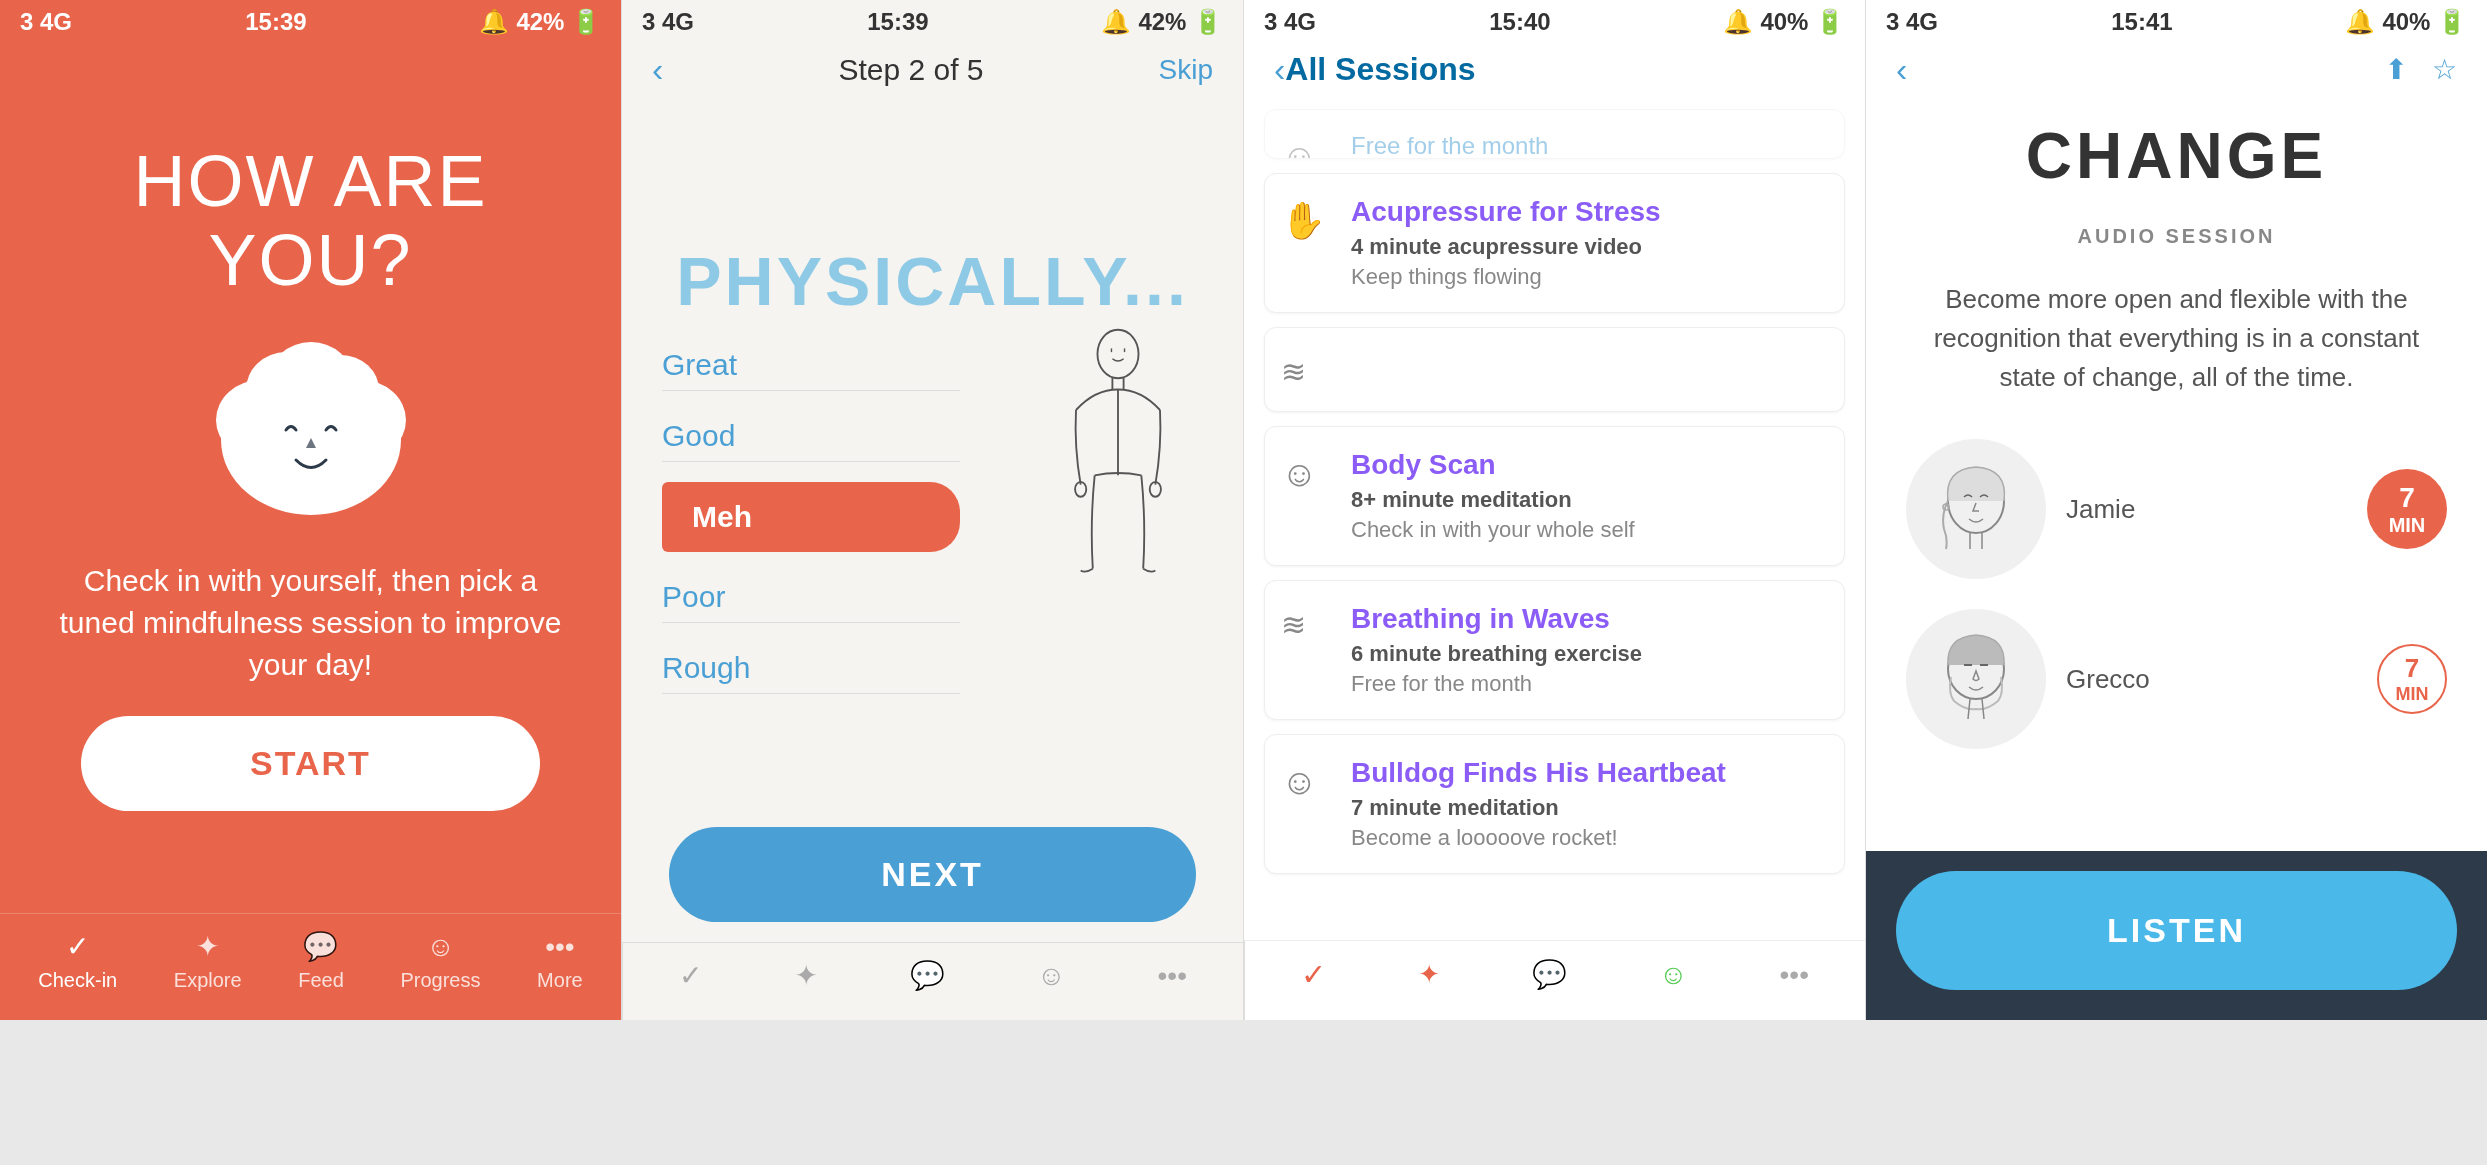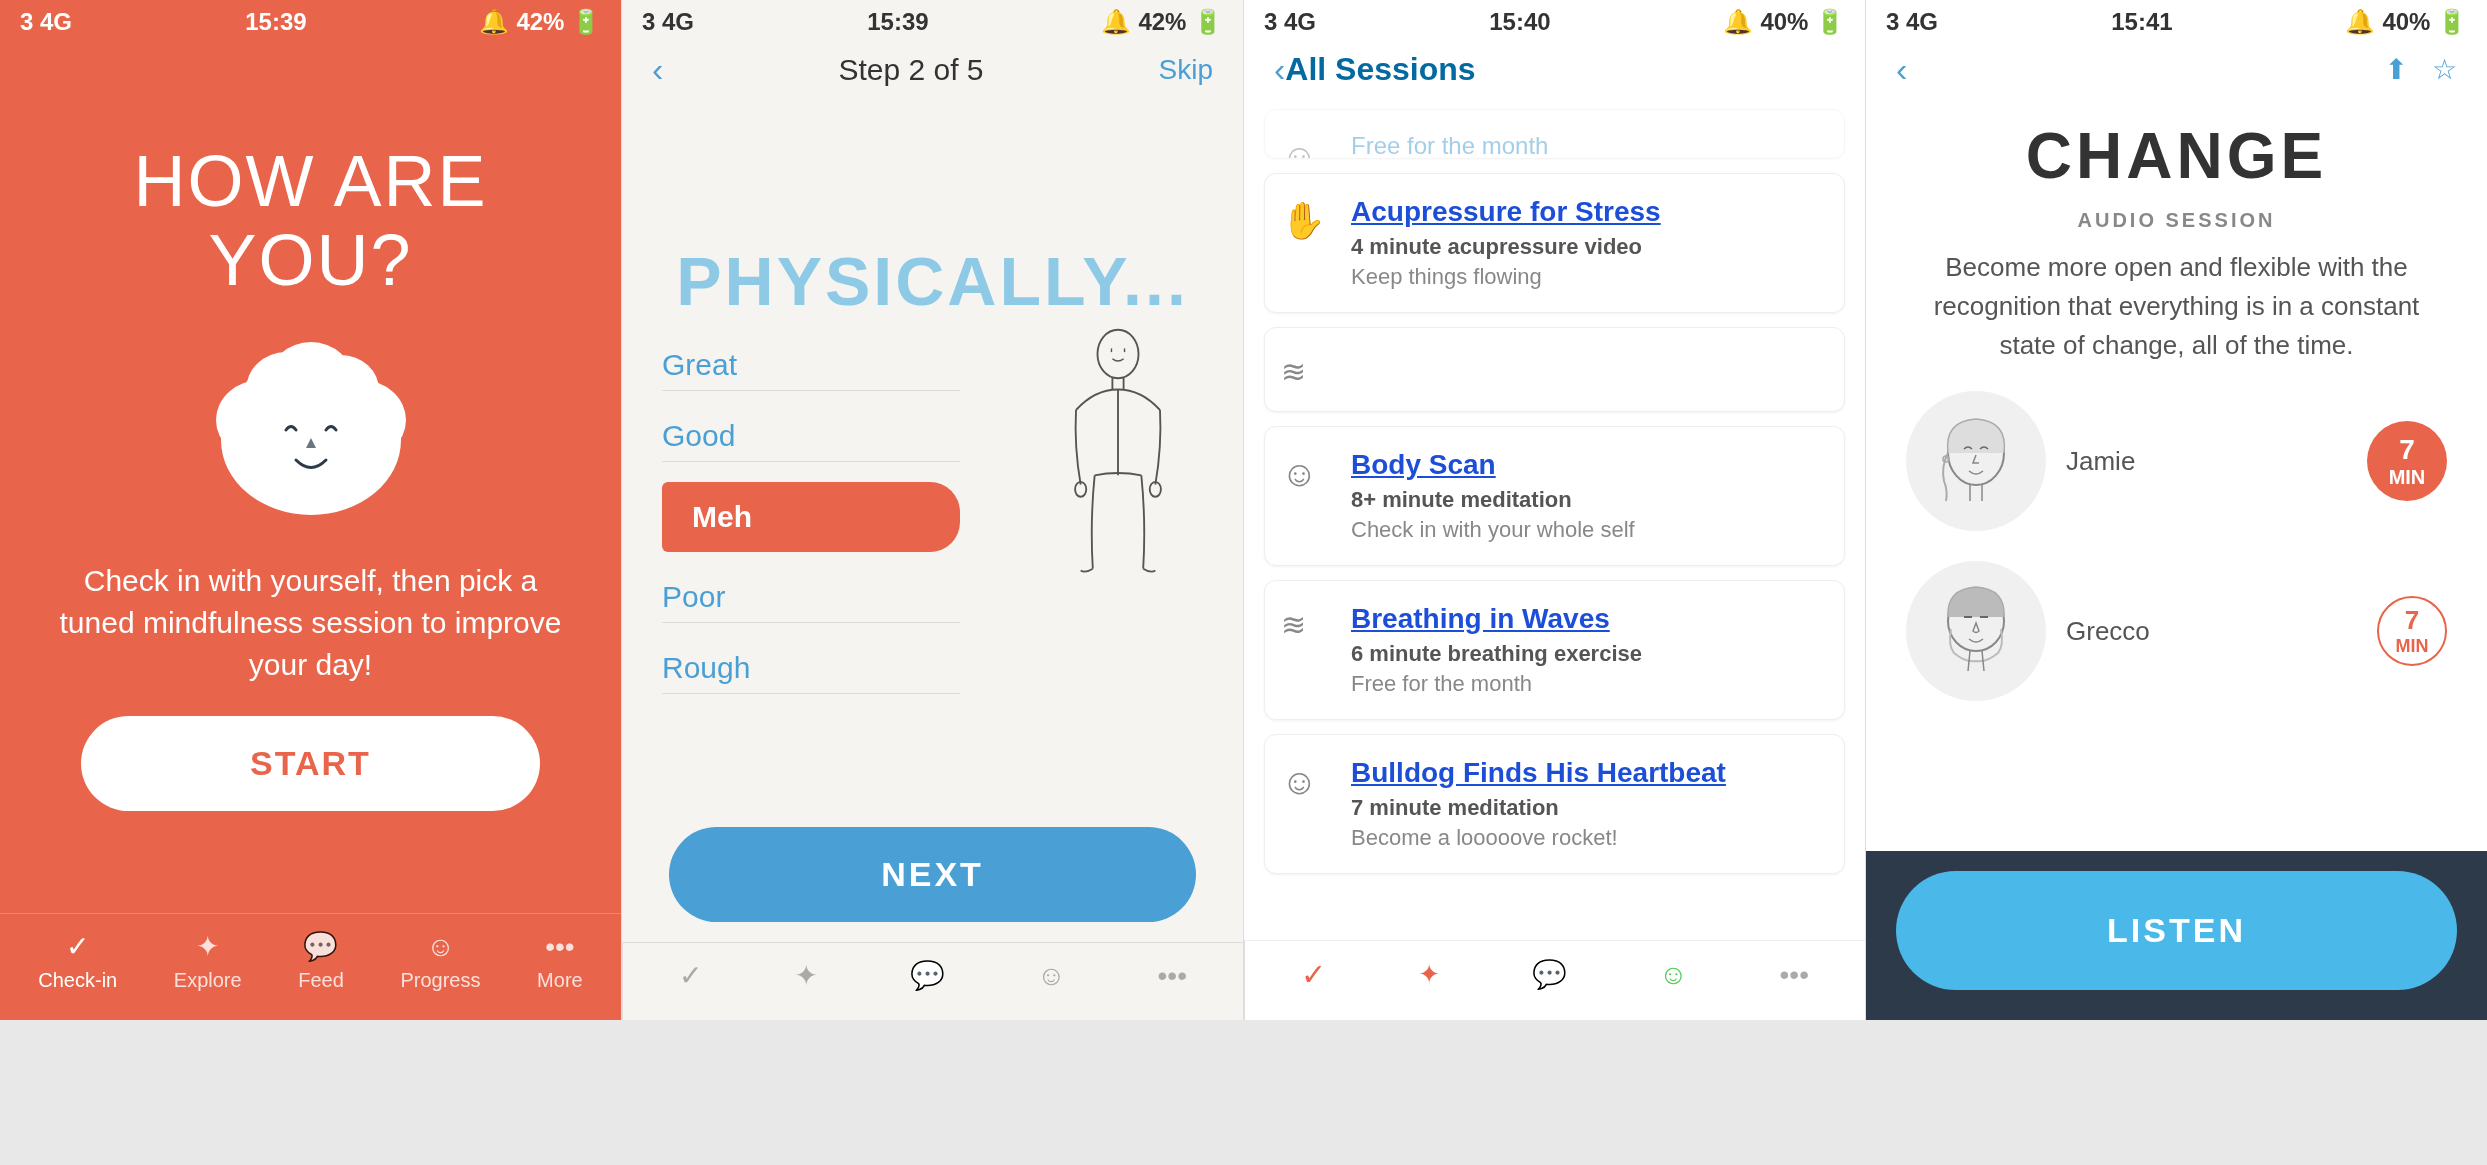--- a/index.html
+++ b/index.html
@@ -223,23 +223,22 @@
     }
     .session-icon {
       font-size: 36px;
       min-width: 50px;
       color: #888;
       margin-top: 4px;
     }
     .session-info h3 {
       font-size: 28px;
       font-weight: 600;
-      color: #1d4ed8;
+      color: #8b5cf6;
       margin-bottom: 6px;
-      text-decoration: underline;
     }
     .session-info .duration {
       font-size: 22px;
       font-weight: 600;
       color: #555;
       margin-bottom: 4px;
     }
     .session-info .tagline {
       font-size: 22px;
       color: #888;
@@ -266,21 +265,21 @@
       margin-left: auto;
       font-size: 28px;
       color: #4a9fd4;
     }
     .screen4 .main-content {
       flex: 1;
       display: flex;
       flex-direction: column;
       align-items: center;
       padding: 10px 40px 20px;
-      gap: 16px;
+      gap: 32px;
     }
     .screen4 h1 {
       font-size: 64px;
       font-weight: 800;
       color: #333;
       letter-spacing: 4px;
     }
     .audio-session-label {
       font-size: 20px;
       font-weight: 700;

